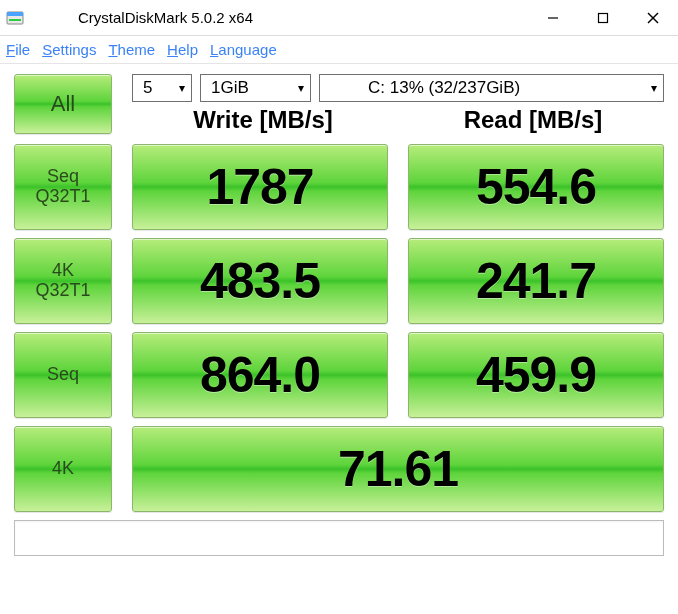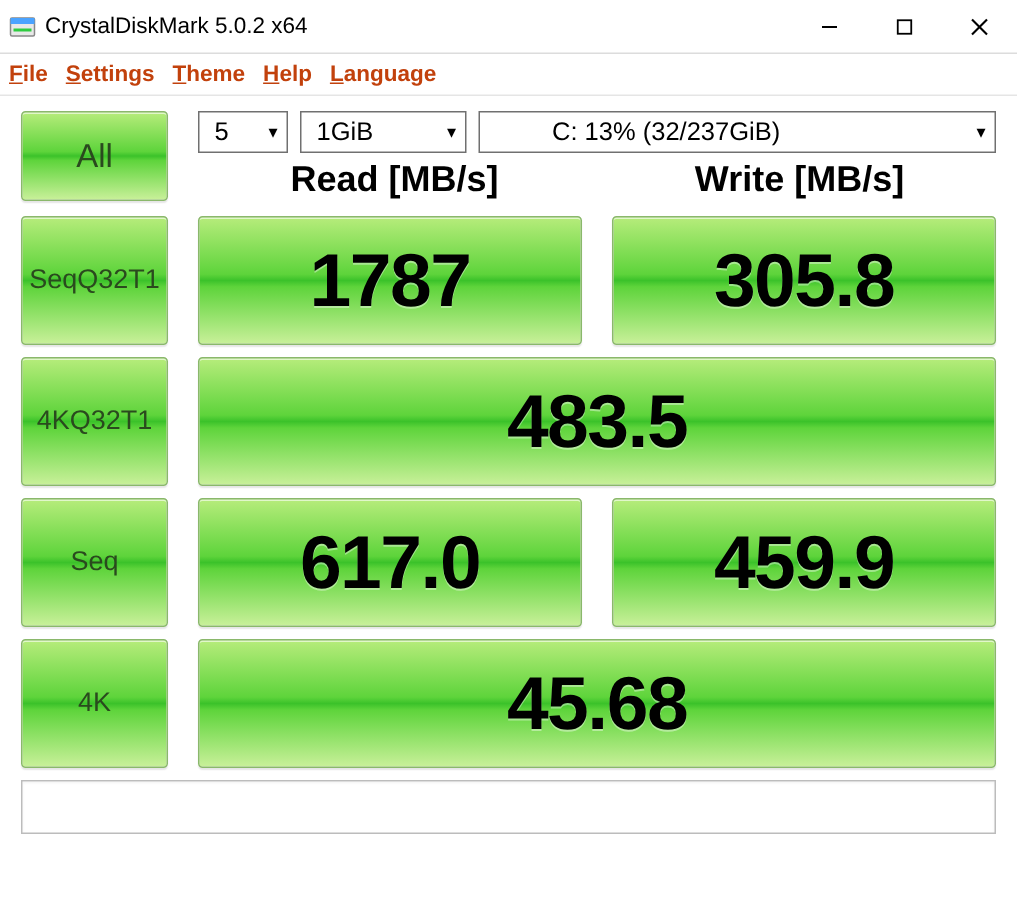--- a/index.html
+++ b/index.html
@@ -12,20 +12,21 @@
   }
   
   .titlebar {
     height: 36px;
     background: #ffffff;
     border-bottom: 1px solid #dcdcdc;
     display: flex;
     align-items: center;
     padding: 0 0 0 6px;
     position: relative;
+    gap: 48px;
   }
   .titlebar .app-icon {
     width: 18px; height: 18px;
     margin-right: 6px;
     display: flex; align-items: center; justify-content: center;
   }
   .titlebar .title {
     font-size: 15px;
     color: #000;
   }
@@ -48,22 +49,21 @@
   .menubar {
     height: 28px;
     display: flex;
     align-items: center;
     padding: 0 6px;
     gap: 12px;
     font-size: 15px;
     border-bottom: 1px solid #e5e5e5;
   }
   .menubar span {
-    color: #c2410c;
-    font-weight: bold;
+    color: #3b82f6;
   }
   .menubar span u { text-decoration: underline; }
   
   .content {
     padding: 10px 14px 8px 14px;
   }
   .row {
     display: flex;
     align-items: stretch;
     gap: 20px;
@@ -144,21 +144,21 @@
   .result-row {
     height: 86px;
     margin-bottom: 8px;
   }
   .result-row .green-cell {
     height: 100%;
   }
   .test-label {
     font-size: 18px;
     line-height: 1.1;
-    flex-direction: row;
+    flex-direction: column;
   }
   .test-label .l1, .test-label .l2 { display:block; }
   .value-cell {
     font-size: 50px;
     font-weight: 700;
     color: #000;
     font-family: Arial, sans-serif;
     text-shadow: 0 1px 0 rgba(255,255,255,0.4);
     letter-spacing: -1px;
   }
@@ -228,75 +228,78 @@
         <div class="sel sel-size">
           <span>1GiB</span>
           <span class="chev">▾</span>
         </div>
         <div class="sel sel-drive">
           <span>C: 13% (32/237GiB)</span>
           <span class="chev">▾</span>
         </div>
       </div>
       <div class="headers">
+        <div class="hdr">Write [MB/s]</div>
         <div class="hdr">Read [MB/s]</div>
-        <div class="hdr">Write [MB/s]</div>
       </div>
     </div>
   </div>
 
   <div class="row result-row">
     <div class="label-col">
       <div class="green-cell test-label">
         <span class="l1">Seq</span>
         <span class="l2">Q32T1</span>
       </div>
     </div>
     <div class="read-col">
       <div class="green-cell value-cell">1787</div>
     </div>
     <div class="write-col">
-      <div class="green-cell value-cell">305.8</div>
+      <div class="green-cell value-cell">554.6</div>
     </div>
   </div>
 
   <div class="row result-row">
     <div class="label-col">
       <div class="green-cell test-label">
         <span class="l1">4K</span>
         <span class="l2">Q32T1</span>
       </div>
     </div>
     <div class="read-col">
       <div class="green-cell value-cell">483.5</div>
     </div>
+    <div class="write-col">
+      <div class="green-cell value-cell">241.7</div>
+    </div>
   </div>
 
   <div class="row result-row">
     <div class="label-col">
       <div class="green-cell test-label">
         <span class="l1">Seq</span>
         <span class="l2"></span>
       </div>
     </div>
     <div class="read-col">
-      <div class="green-cell value-cell">617.0</div>
+      <div class="green-cell value-cell">864.0</div>
     </div>
     <div class="write-col">
       <div class="green-cell value-cell">459.9</div>
     </div>
   </div>
 
   <div class="row result-row">
     <div class="label-col">
       <div class="green-cell test-label">
         <span class="l1">4K</span>
         <span class="l2"></span>
       </div>
     </div>
     <div class="write-col">
-      <div class="green-cell value-cell">45.68</div>
+      <div class="green-cell value-cell">71.61</div>
     </div>
   </div>
 
   <div class="statusbar"></div>
 
 </div>
 
 </body></html>

